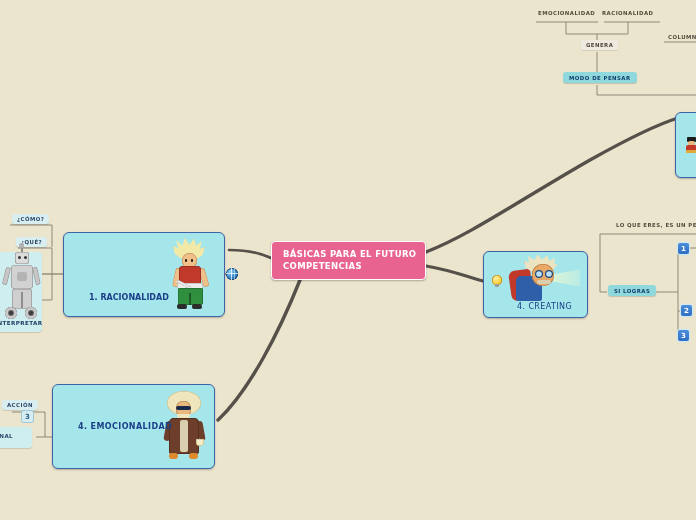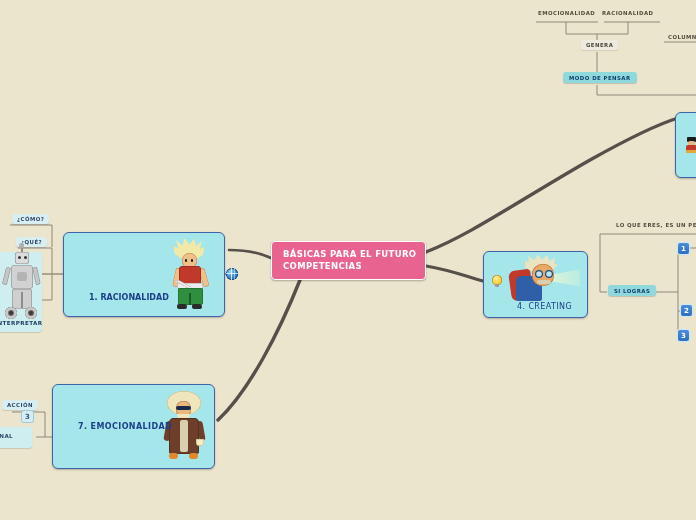--- a/index.html
+++ b/index.html
@@ -458,21 +458,21 @@
     <div class="legs"></div>
     <div class="boot l"></div>
       <div class="boot r"></div>
   </div>
   <div class="globe" style="left:226px; top:268px;"></div>
 
   <div class="branch" id="node-emocionalidad"></div>
   <div class="emoji" style="left:62px; top:420px;">
       <span class="mouth"></span>
     </div>
-  <span style="position:absolute; left:78px; top:422px; font-size:8px; color:#1b3f88; font-weight:bold; letter-spacing:.4px; white-space:nowrap; z-index:7;">7. EMOCIONALIDAD</span>
+  <span style="position:absolute; left:78px; top:422px; font-size:8px; color:#1b3f88; font-weight:bold; letter-spacing:.4px; white-space:nowrap; z-index:7;">4. EMOCIONALIDAD</span>
   <div class="sprite" id="sprite-wizard">
     <div class="hair"></div>
       <div class="head"></div>
     <div class="shades"></div>
       <div class="beard"></div>
     <div class="arm l"></div>
       <div class="arm r"></div>
     <div class="robe"></div>
       <div class="cup"></div>
     <div class="foot l"></div>

